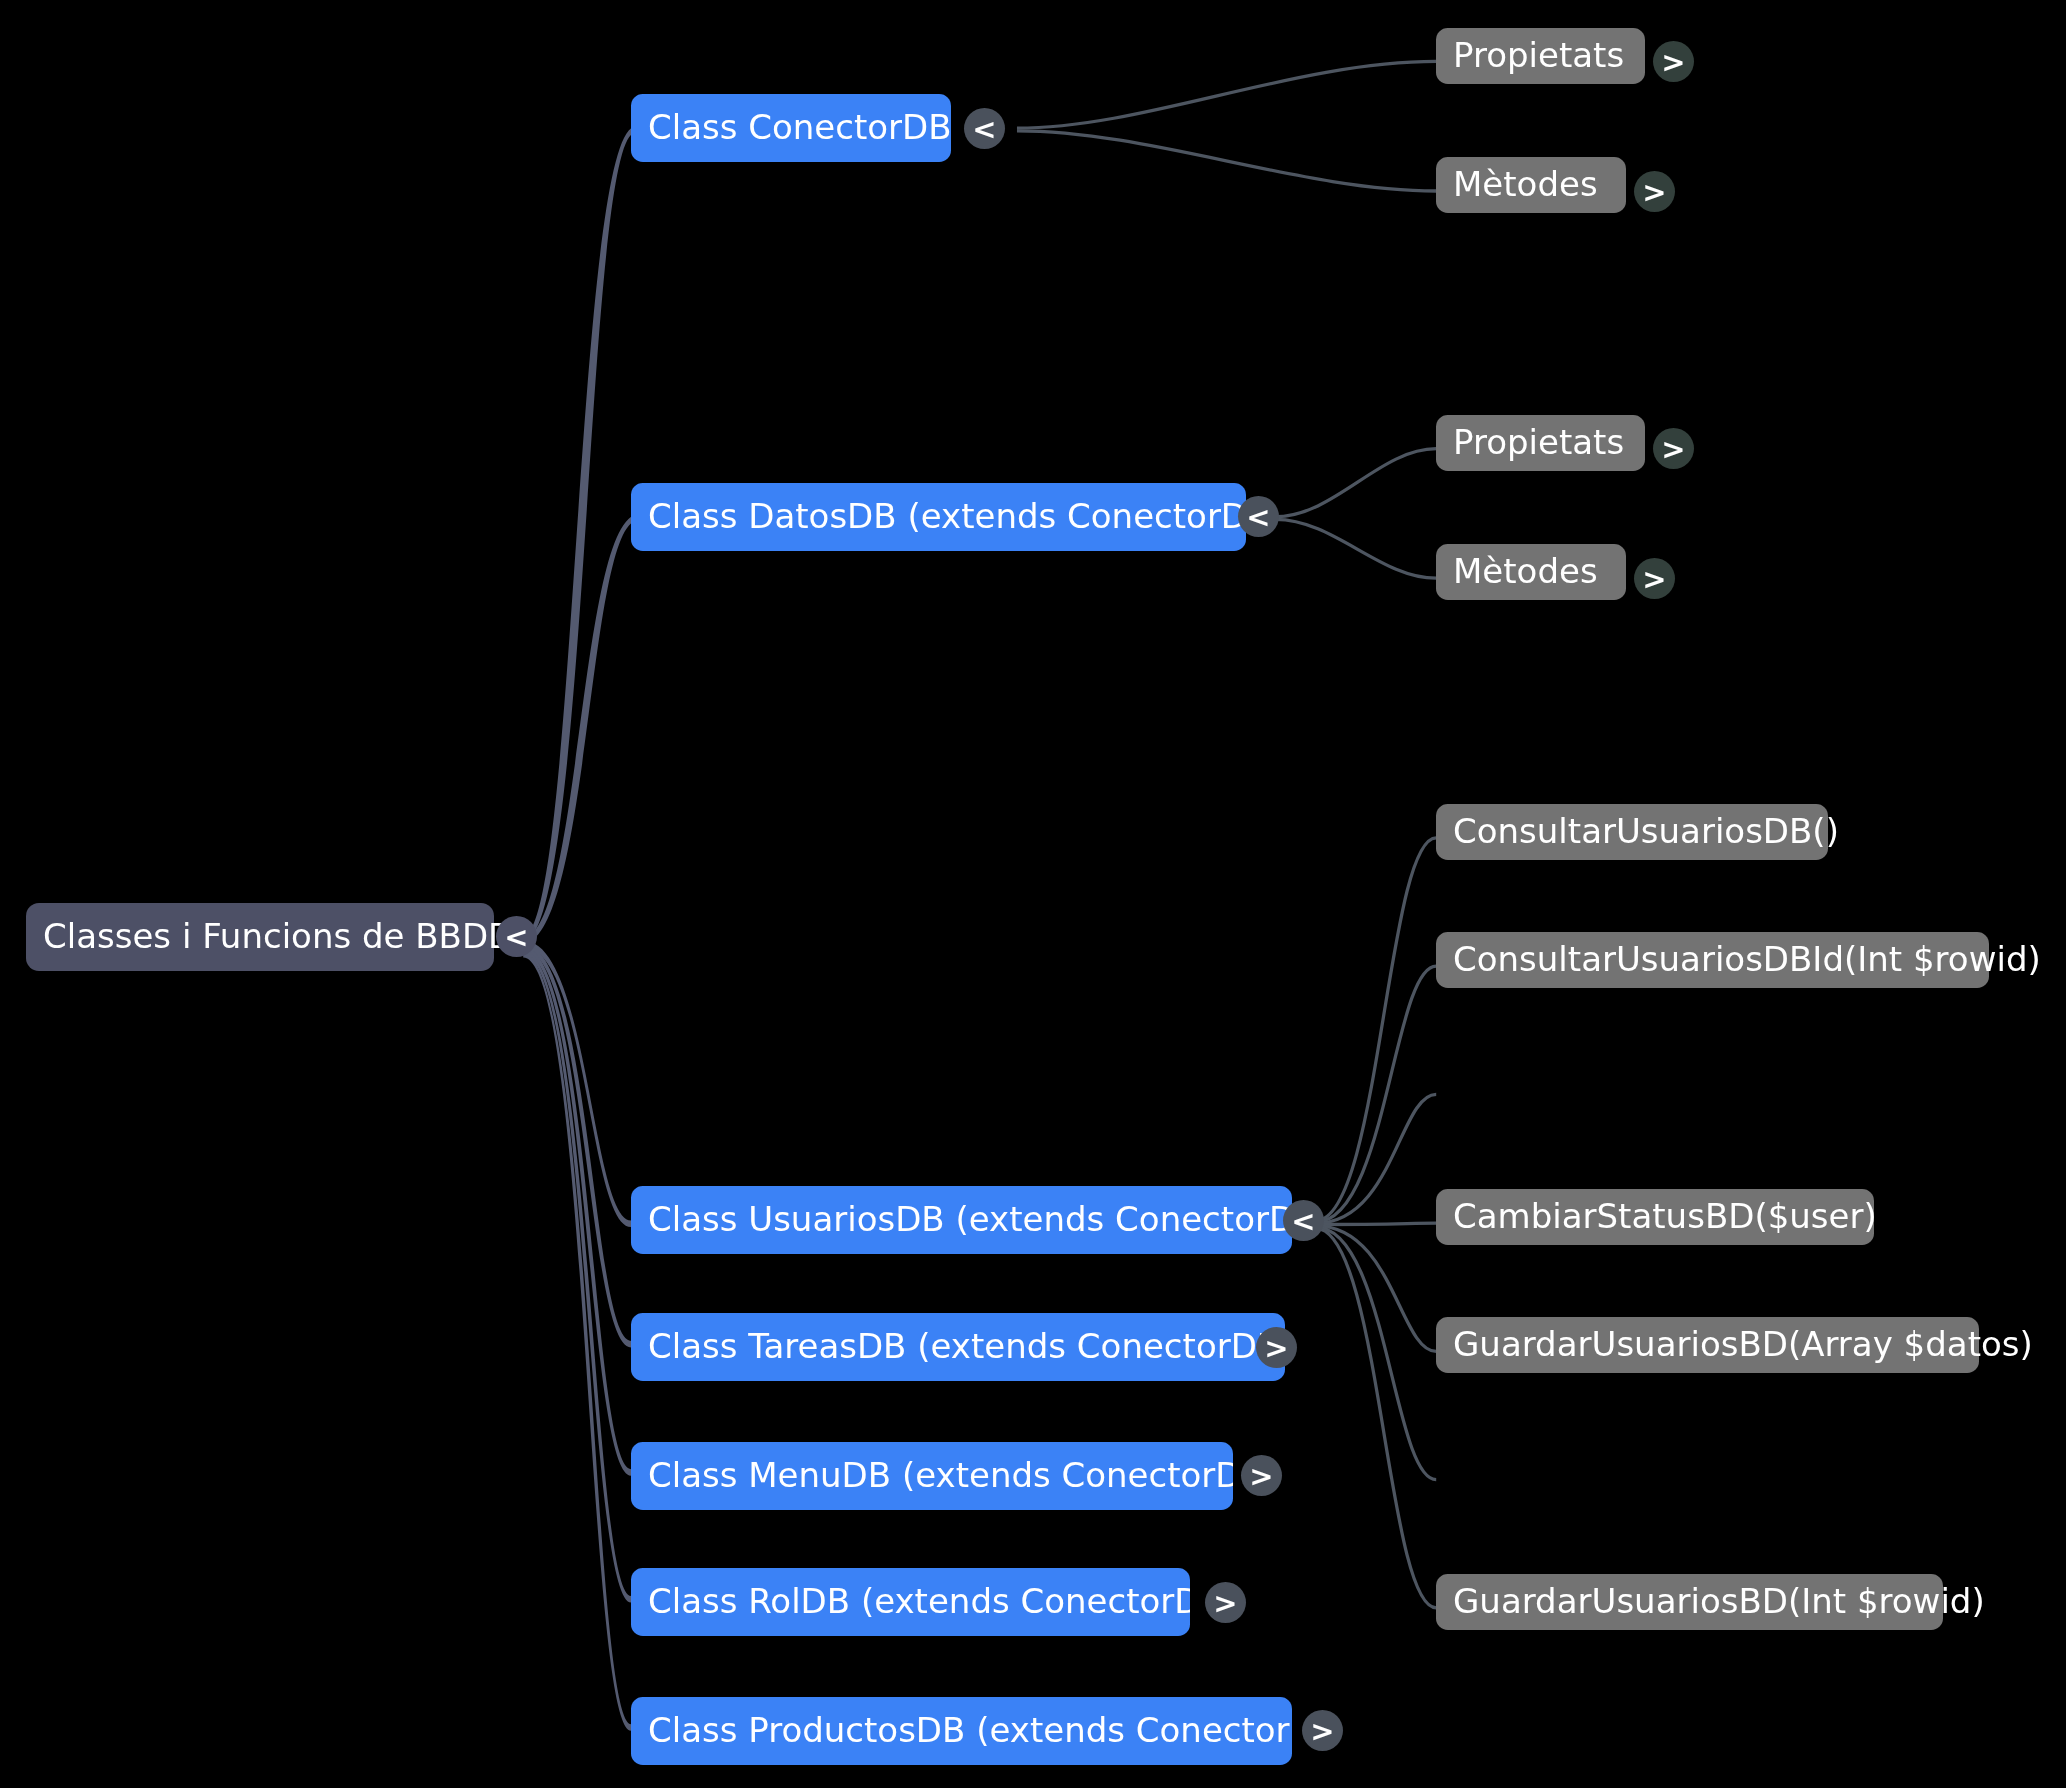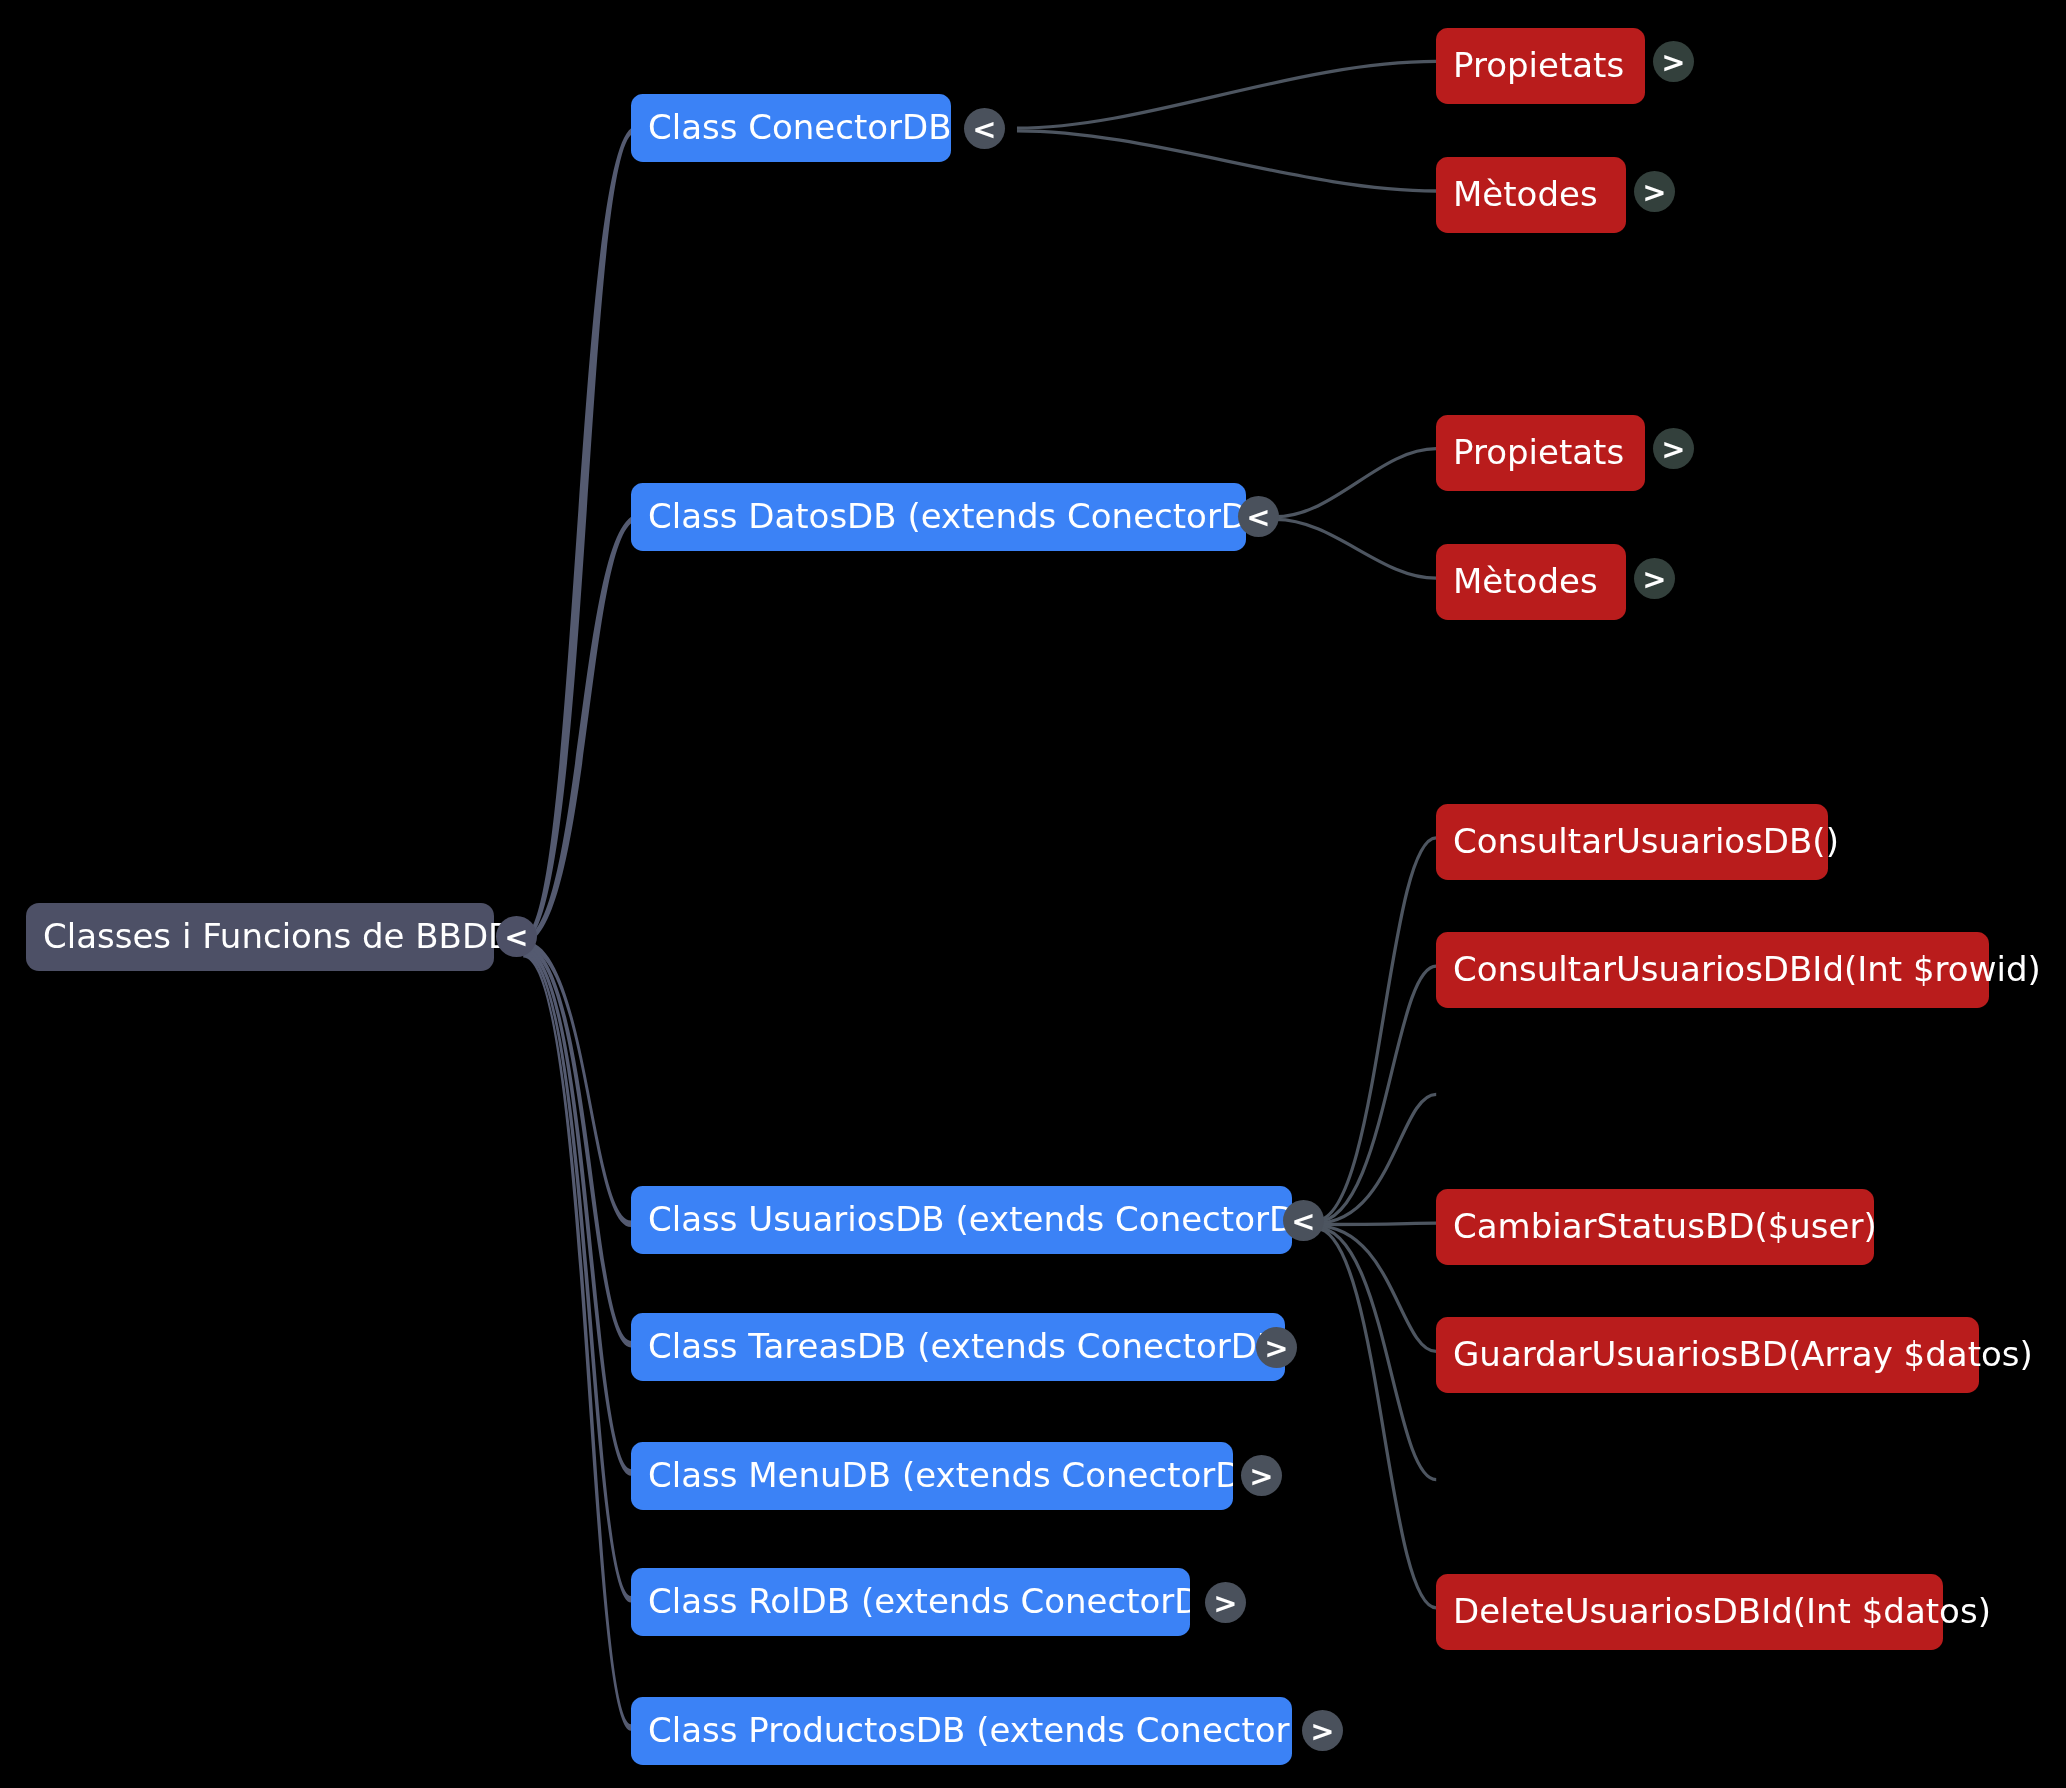--- a/index.html
+++ b/index.html
@@ -45,23 +45,23 @@
     font-size: 34px;
     height: 68px;
     border-radius: 13px;
   }
   .node-class {
     background: #3b82f6;
     font-size: 34px;
     height: 68px;
   }
   .node-leaf {
-    background: #b91c1c;
+    background: #737373;
     font-size: 34px;
-    height: 76px;
+    height: 56px;
   }
   
   .node-clip {
     overflow: hidden;
     border-radius: 11.8px;
     padding: 0 17px;
     display: flex;
     align-items: center;
     height: 100%;
     box-sizing: border-box;
@@ -216,21 +216,21 @@
 
   <div class="node node-leaf" style="left:1436px; top:1317px; width:543px; padding:0;">
     <span class="node-overflow">
       <span class="node-label">GuardarUsuariosBD(Array $datos)</span>
     </span>
   </div>
 
 
   <div class="node node-leaf" style="left:1436px; top:1574px; width:507px; padding:0;">
     <span class="node-overflow">
-      <span class="node-label">DeleteUsuariosDBId(Int $datos)</span>
+      <span class="node-label">GuardarUsuariosBD(Int $rowid)</span>
     </span>
   </div>
 
   <div class="node node-class" style="left:631px; top:1313px; width:654px; padding:0;">
     <span class="node-clip">
       <span class="node-label">Class TareasDB (extends ConectorDB)</span>
     </span>
   </div>
   <div class="toggle toggle-gray" style="left:1256px; top:1327px;">
     <span>&gt;</span>

